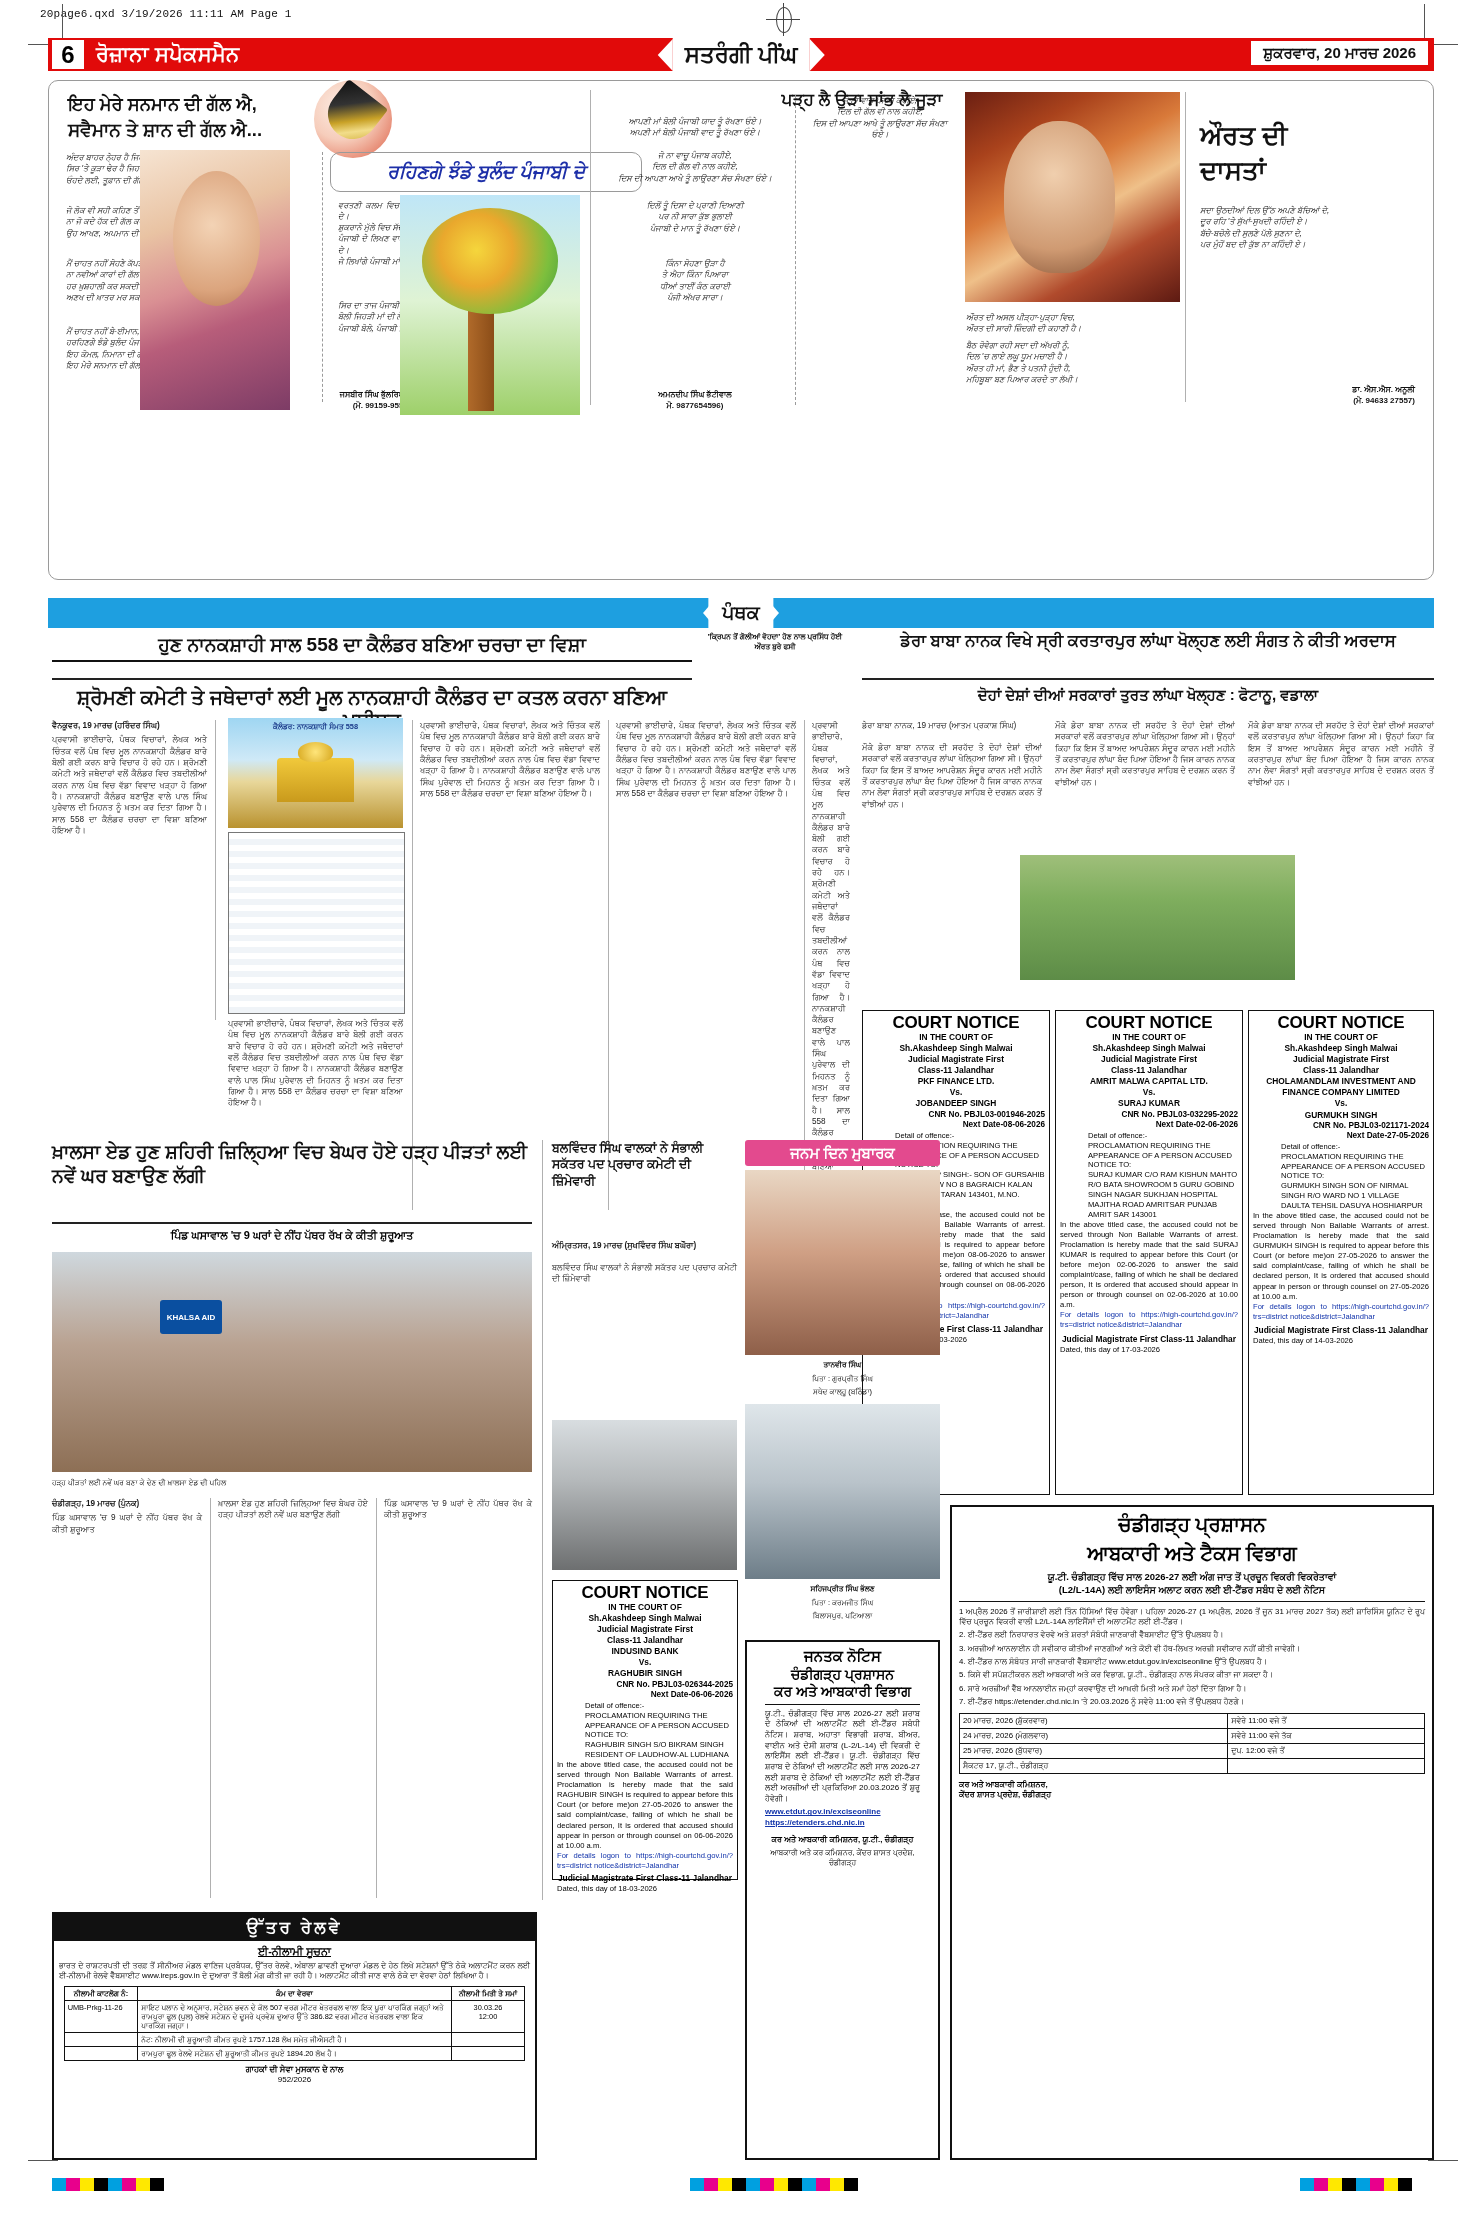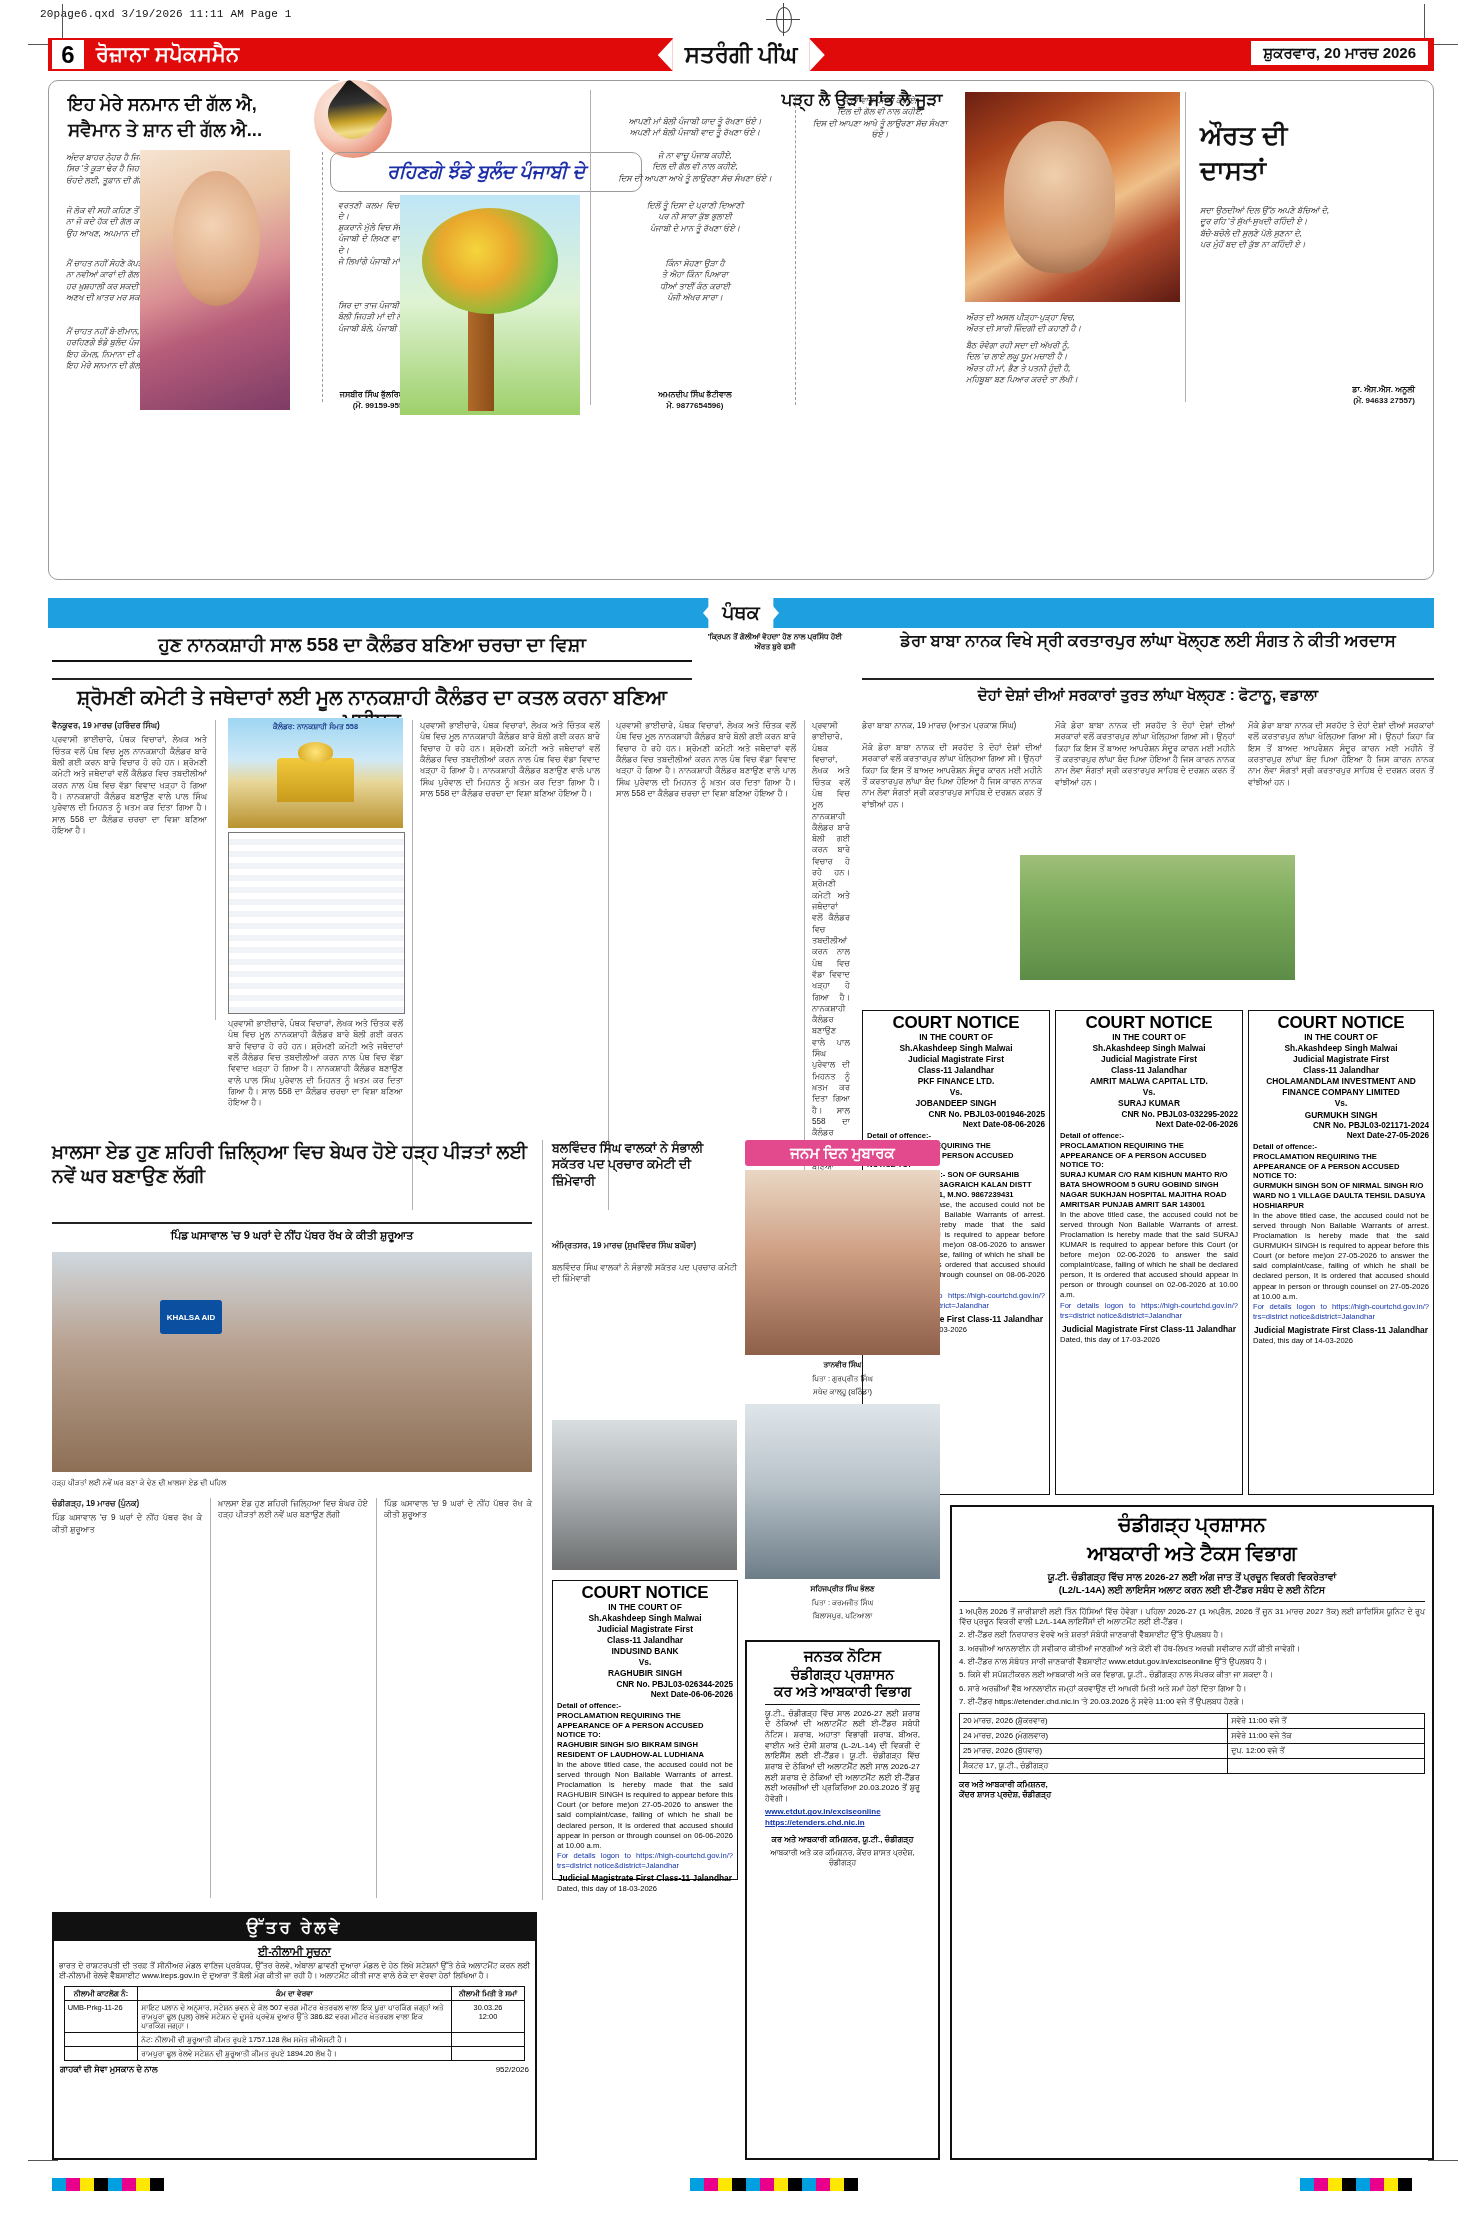--- a/index.html
+++ b/index.html
@@ -82,21 +82,21 @@
   .hl{position:absolute;font-weight:bold;color:#111;}
   .hl-u{border-bottom:2px solid #111;}
 
   
   .notice{position:absolute;box-sizing:border-box;border:1.5px solid #111;background:#fff;padding:3px 4px;}
   .n-title{text-align:center;font-size:17px;font-weight:bold;letter-spacing:-.2px;line-height:1.05;}
   .n-center{text-align:center;font-size:8.4px;font-weight:bold;line-height:1.32;}
   .n-left{text-align:left;font-size:7.6px;line-height:1.3;}
   .n-just{text-align:justify;font-size:7.6px;line-height:1.33;}
   .n-right{text-align:right;font-size:8.2px;font-weight:bold;line-height:1.3;}
-  .n-b{font-weight:bold;}
+  .n-b{font-weight:normal;margin-left:28px;}
 
   
   .tbl{position:absolute;border-collapse:collapse;font-size:8px;}
   .tbl td,.tbl th{border:1px solid #111;padding:2px 3px;vertical-align:top;}
   .tbl th{text-align:center;font-weight:bold;}
 
   
   .cmykrow{position:absolute;display:flex;}
   .cmykrow i{display:block;width:14px;height:13px;}
 
@@ -495,21 +495,21 @@
           <td>ਨੋਟ: ਨੀਲਾਮੀ ਦੀ ਸ਼ੁਰੂਆਤੀ ਕੀਮਤ ਰੁਪਏ 1757.128 ਲੱਖ ਸਮੇਤ ਜੀਐਸਟੀ ਹੈ।</td>
           <td></td>
         </tr>
         <tr>
           <td></td>
           <td>ਰਾਮਪੁਰਾ ਫੂਲ ਰੇਲਵੇ ਸਟੇਸ਼ਨ ਦੀ ਸ਼ੁਰੂਆਤੀ ਕੀਮਤ ਰੁਪਏ 1894.20 ਲੱਖ ਹੈ।</td>
           <td></td>
         </tr>
       </tbody>
     </table>
-    <div style="display:flex;justify-content:space-between;align-items:center;padding:3px 6px 0;">
+    <div style="display:flex;justify-content:space-between;align-items:center;padding:3px 6px 0;flex-direction:column;">
       <span style="font-size:8.4px;font-weight:bold;">ਗਾਹਕਾਂ ਦੀ ਸੇਵਾ ਮੁਸਕਾਨ ਦੇ ਨਾਲ</span>
       <span style="font-size:8px;">952/2026</span>
     </div>
   </div>
 
   <div class="cmykrow" style="left:52px;top:2178px;">
     <i style="background:#00a0e0"></i>
       <i style="background:#e8008c"></i>
       <i style="background:#ffe800"></i>
       <i style="background:#000"></i>

